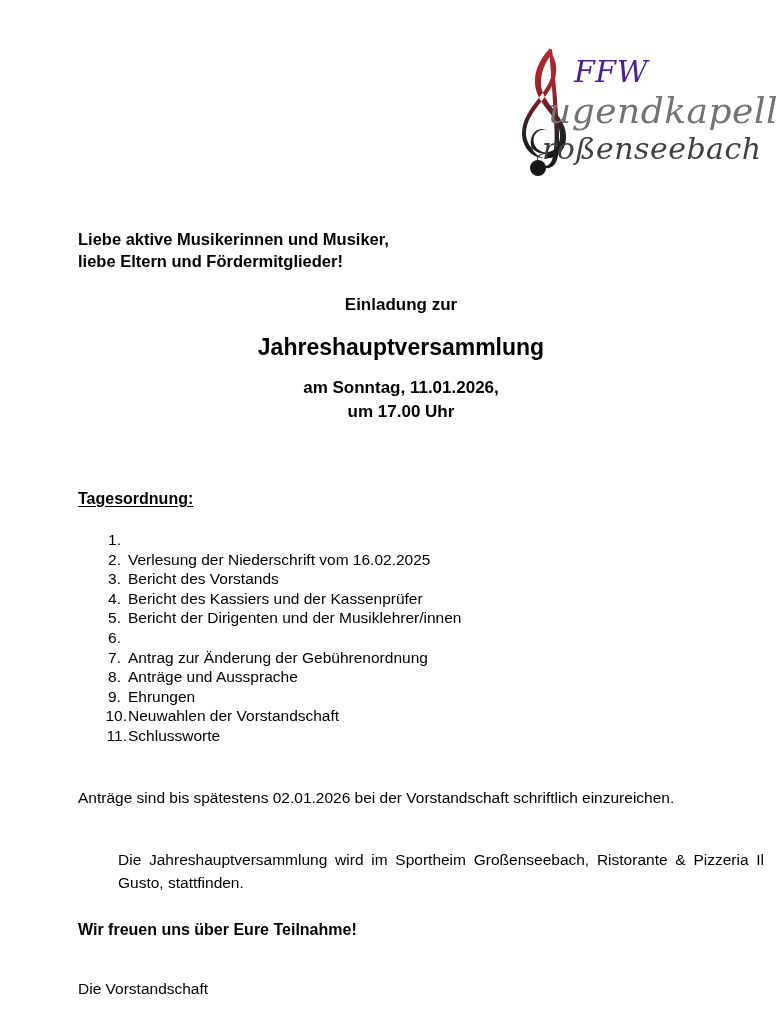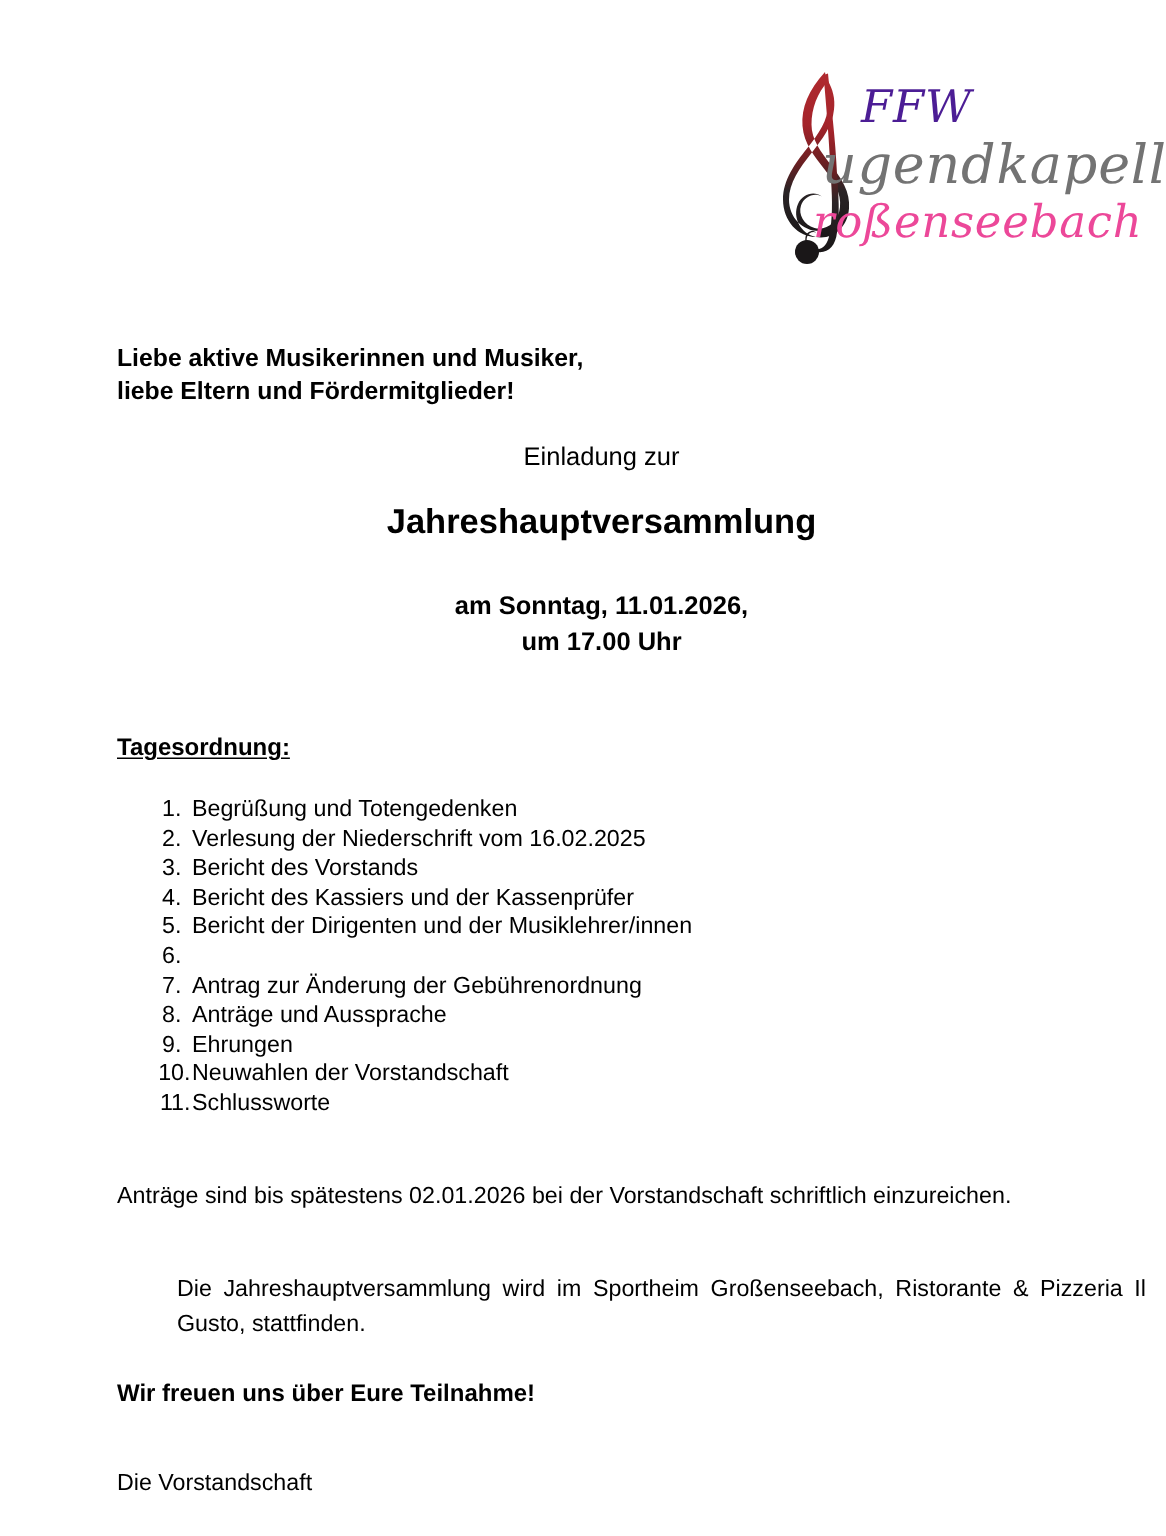--- a/index.html
+++ b/index.html
@@ -62,21 +62,21 @@
   .logo-jugend {
     left: 32px;
     top: 52px;
     font-size: 36px;
     color: #737373;
   }
   .logo-grossen {
     left: 26px;
     top: 93px;
     font-size: 30px;
-    color: #ec4899;
+    color: #404040;
   }
 
   
   .salutation {
     position: absolute;
     left: 78px;
     top: 228px;
     width: 560px;
     font-size: 16.5px;
     font-weight: bold;
@@ -86,34 +86,34 @@
 
   .invite-block {
     position: absolute;
     left: 78px;
     top: 294px;
     width: 646px;
     text-align: center;
   }
   .invite-lead {
     font-size: 17px;
-    font-weight: normal;
+    font-weight: bold;
     line-height: 22px;
   }
   .invite-title {
     font-size: 23px;
     font-weight: bold;
     line-height: 30px;
     margin-top: 16px;
   }
   .invite-when {
     font-size: 17px;
     font-weight: bold;
     line-height: 24px;
-    margin-top: 30px;
+    margin-top: 14px;
   }
 
   .agenda-heading {
     position: absolute;
     left: 78px;
     top: 490px;
     font-size: 16px;
     font-weight: bold;
     text-decoration: underline;
     text-underline-offset: 2px;
@@ -242,21 +242,20 @@
       <div>am Sonntag, 11.01.2026,</div>
       <div>um 17.00 Uhr</div>
     </div>
   </div>
 
   <div class="agenda-heading">Tagesordnung:</div>
 
   <div class="agenda-list" id="agenda-list">
       <div class="agenda-item">
         <span class="agenda-num">1.</span>
-        <span class="agenda-text">Begrüßung und Totengedenken</span>
       </div>
       <div class="agenda-item">
         <span class="agenda-num">2.</span>
         <span class="agenda-text">Verlesung der Niederschrift vom 16.02.2025</span>
       </div>
       <div class="agenda-item">
         <span class="agenda-num">3.</span>
         <span class="agenda-text">Bericht des Vorstands</span>
       </div>
       <div class="agenda-item">

